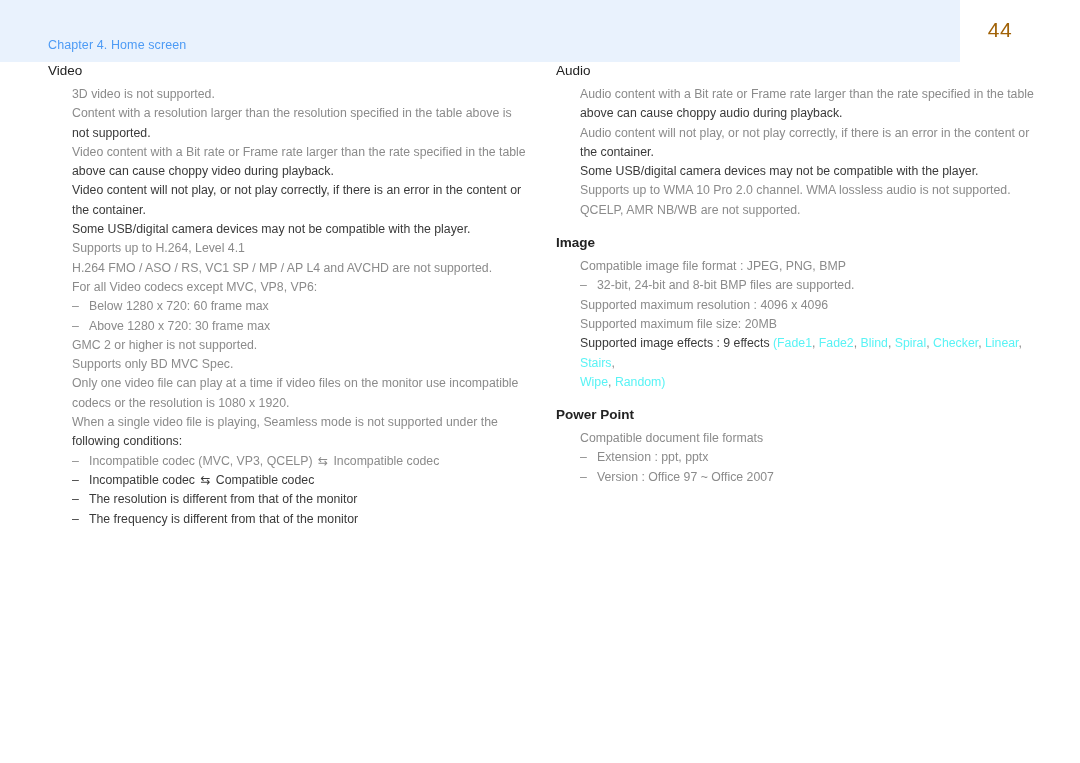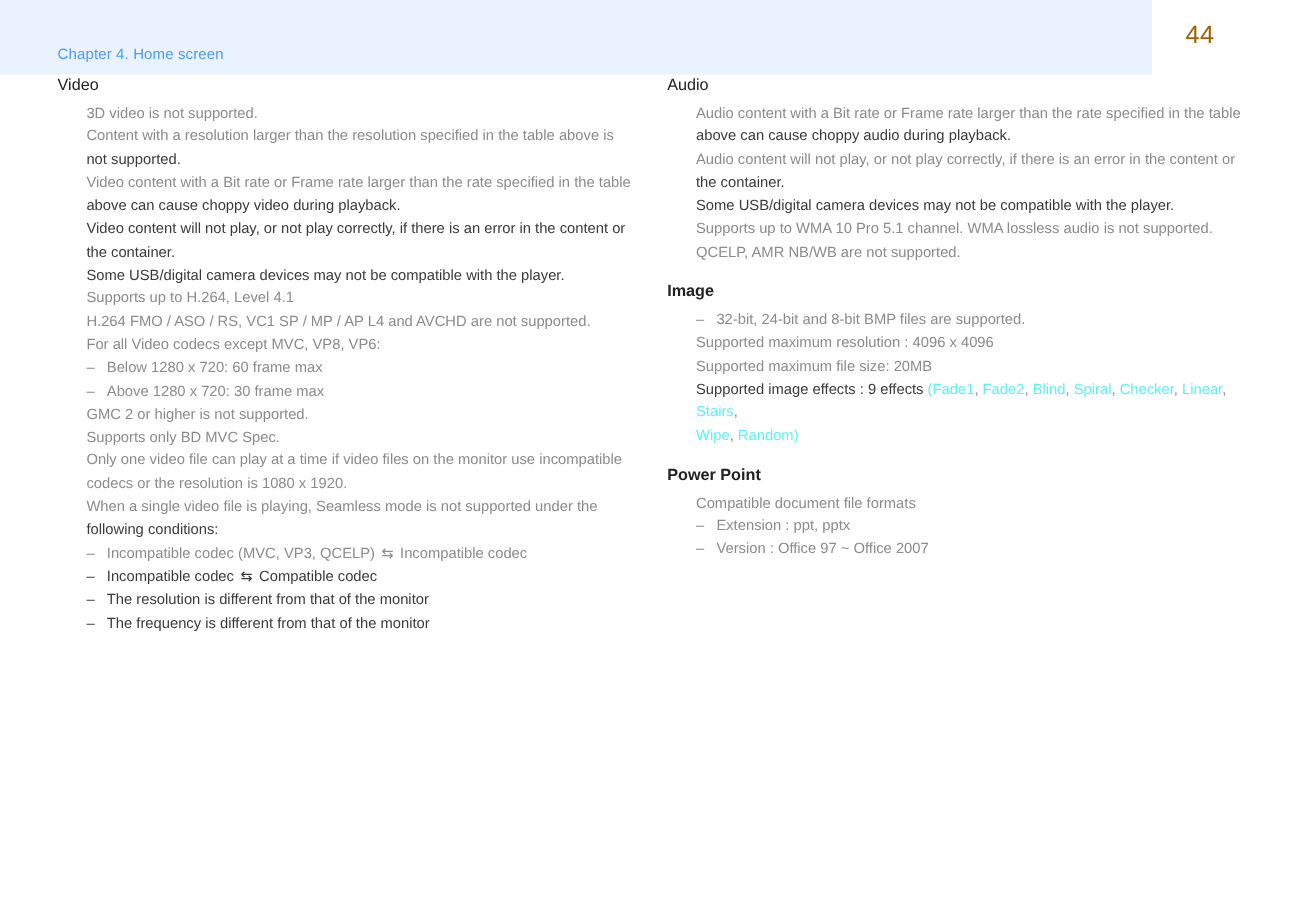--- a/index.html
+++ b/index.html
@@ -154,27 +154,28 @@
     </div>
   <div class="column right" id="right-column">
       <div class="section">
         <h2 class="section-title">Audio</h2>
         <div class="bullets">
           <p class="line">Audio content with a Bit rate or Frame rate larger than the rate specified in the table</p>
           <p class="line dark">above can cause choppy audio during playback.</p>
           <p class="line">Audio content will not play, or not play correctly, if there is an error in the content or</p>
           <p class="line dark">the container.</p>
           <p class="line dark">Some USB/digital camera devices may not be compatible with the player.</p>
-          <p class="line">Supports up to WMA 10 Pro 5.1 channel. WMA lossless audio is not supported.</p>
+          <p class="line">Supports up to WMA 10 Pro 2.0 channel. WMA lossless audio is not supported.</p>
           <p class="line">QCELP, AMR NB/WB are not supported.</p>
         </div>
       </div>
       <div class="section">
         <h2 class="section-title">Image</h2>
         <div class="bullets">
+          <p class="line">Compatible image file format : JPEG, PNG, BMP</p>
           <p class="subline"><span class="dash">–</span><span>32-bit, 24-bit and 8-bit BMP files are supported.</span></p>
           <p class="line">Supported maximum resolution : 4096 x 4096</p>
           <p class="line">Supported maximum file size: 20MB</p>
           <p class="line dark"><span>Supported image effects : 9 effects </span><span class="paren">(</span><span class="effect">Fade1</span><span class="sep">, </span><span class="effect">Fade2</span><span class="sep">, </span><span class="effect">Blind</span><span class="sep">, </span><span class="effect">Spiral</span><span class="sep">, </span><span class="effect">Checker</span><span class="sep">, </span><span class="effect">Linear</span><span class="sep">, </span><span class="effect">Stairs</span><span class="sep">, </span><br><span class="effect">Wipe</span><span class="sep">, </span><span class="effect">Random</span><span class="paren">)</span></p>
         </div>
       </div>
       <div class="section">
         <h2 class="section-title">Power Point</h2>
         <div class="bullets">
           <p class="line">Compatible document file formats</p>

